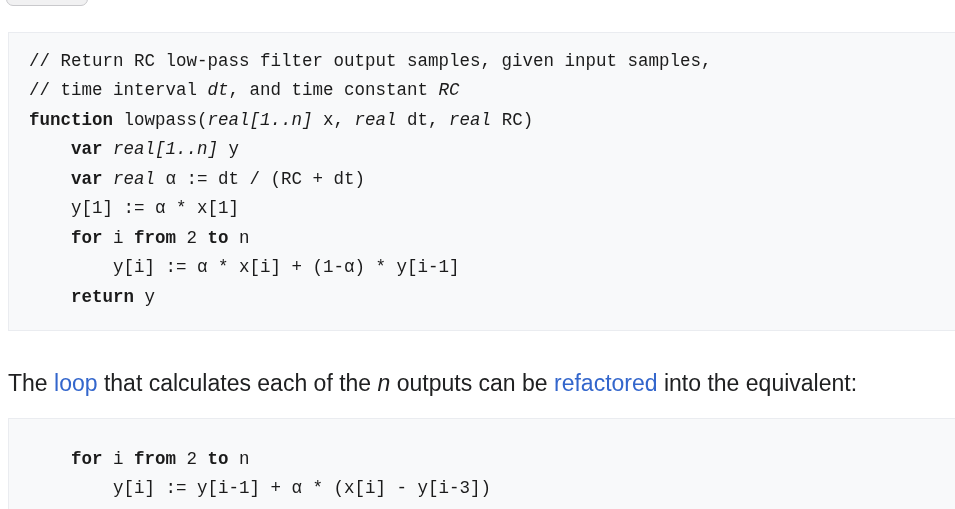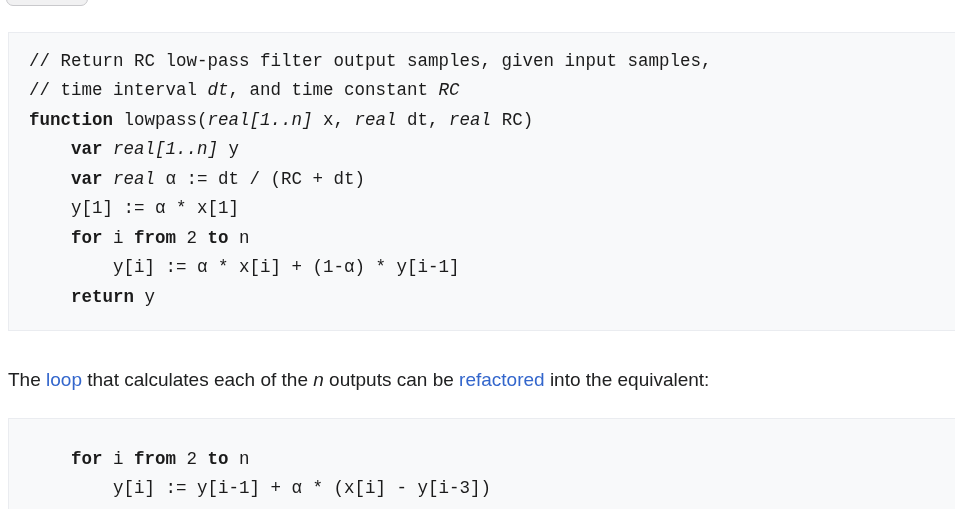--- a/index.html
+++ b/index.html
@@ -69,21 +69,21 @@
 
   .kw { font-weight: bold; }
   .ital { font-style: italic; }
 
   .paragraph {
     position: absolute;
     left: 8px;
     top: 347px;
     right: 8px;
     font-family: "Liberation Sans", sans-serif;
-    font-size: 19px;
+    font-size: 23px;
     line-height: 27px;
     color: #202122;
     white-space: nowrap;
   }
   .paragraph .lnk {
     color: #3366cc;
     text-decoration: none;
   }
   .paragraph .var {
     font-style: italic;

